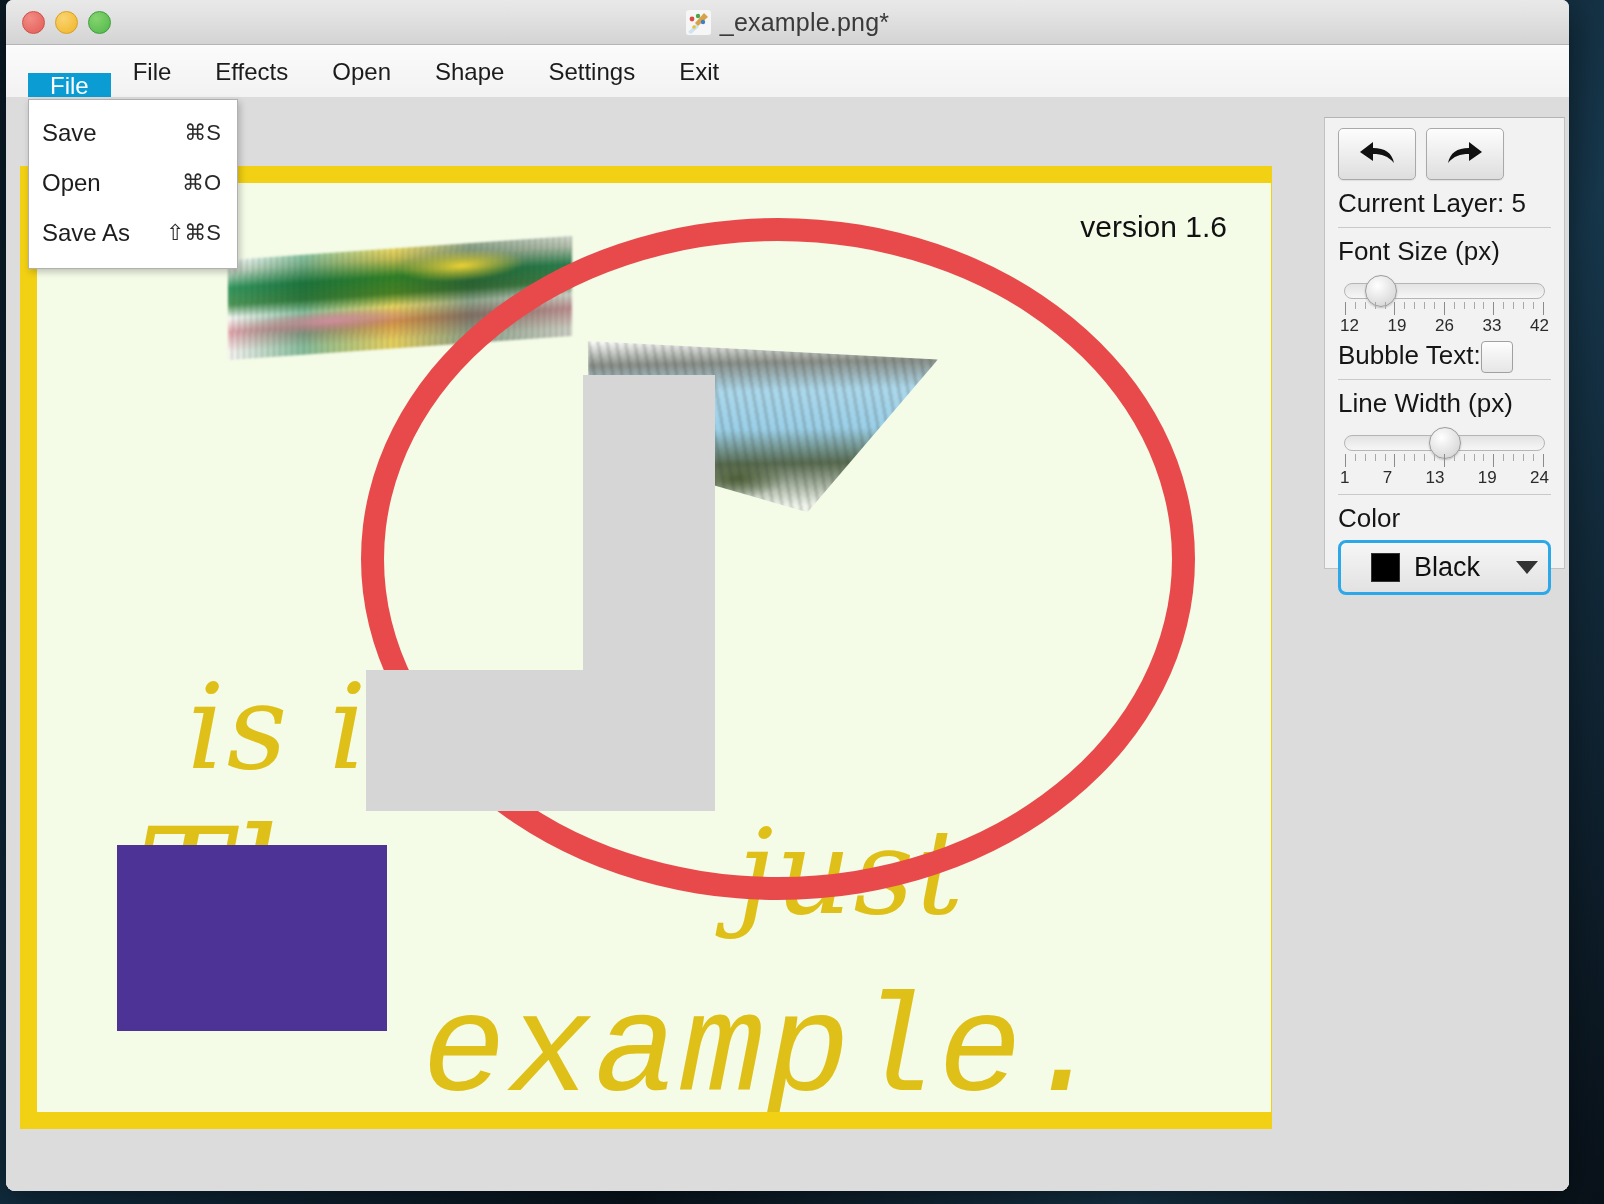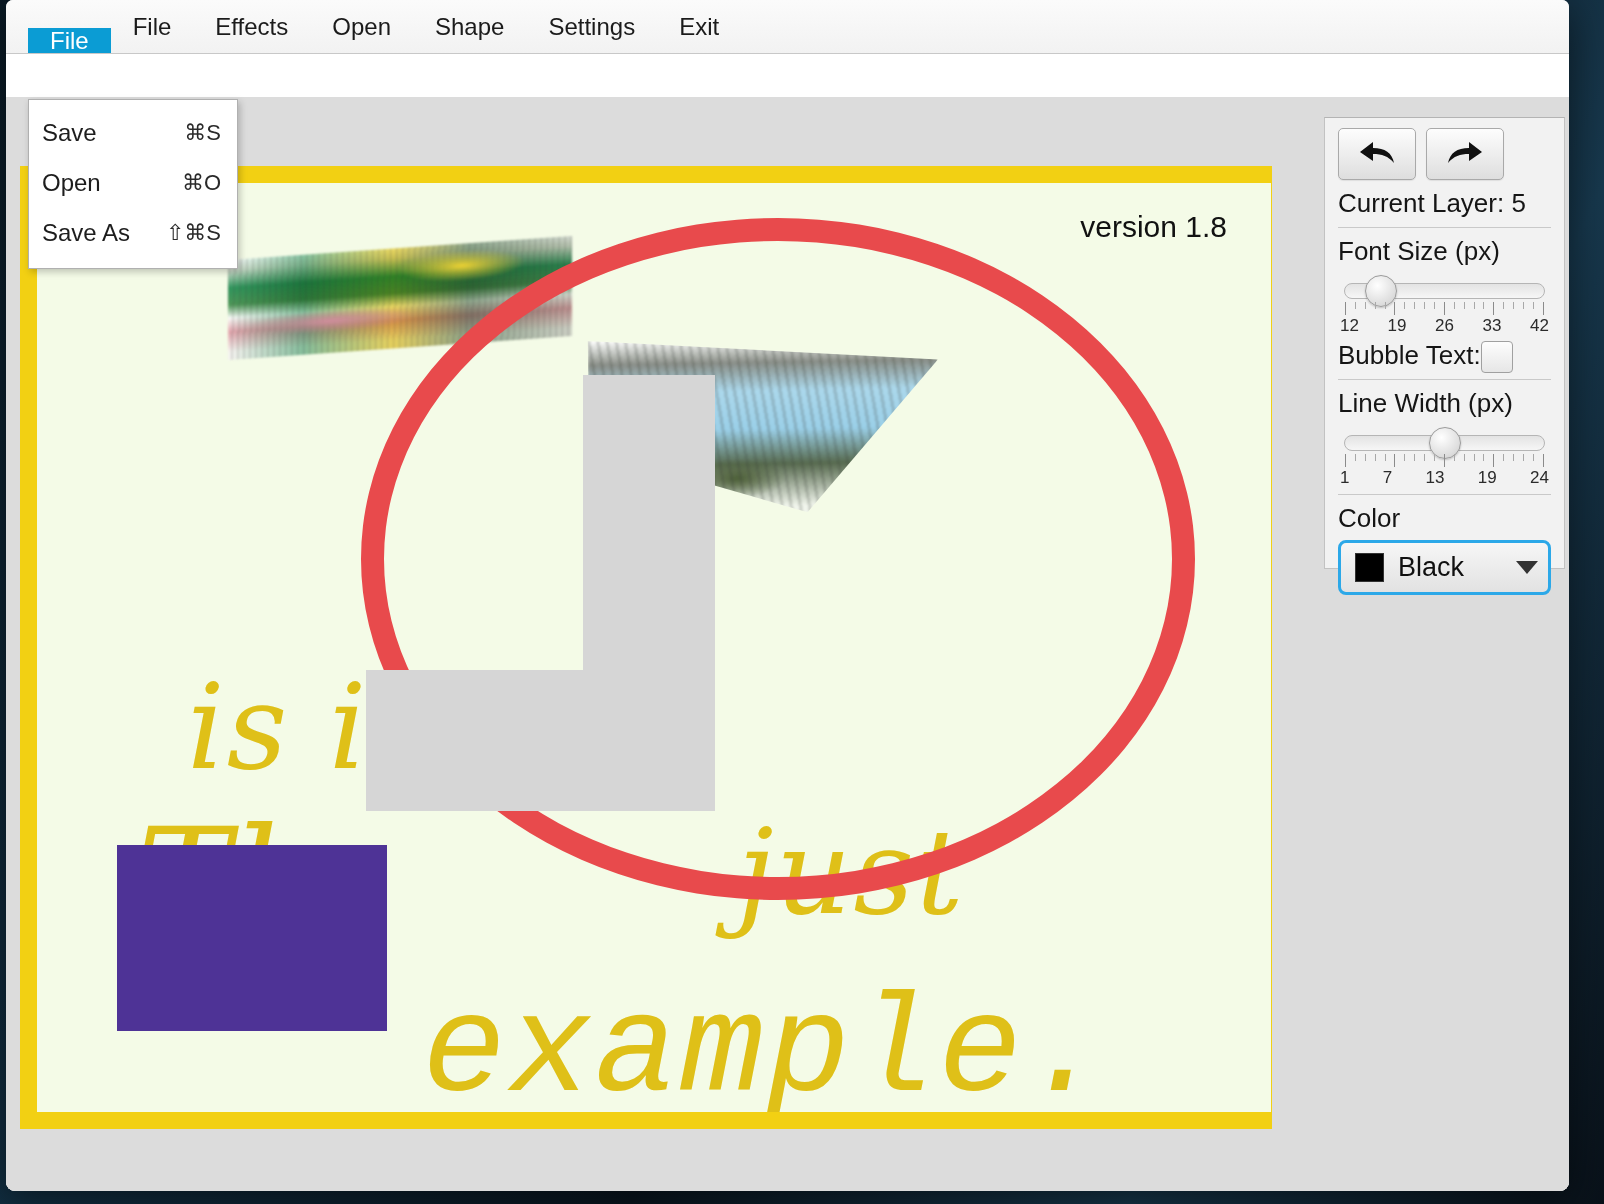--- a/index.html
+++ b/index.html
@@ -265,41 +265,62 @@
     width: 30px; height: 30px;
     border: 1px solid #a0a0a0; border-radius: 4px;
     background: linear-gradient(to bottom,#fdfdfd,#e6e6e6);
   }
   .combo {
     display: flex; align-items: center;
     height: 49px;
     border: 3px solid #2ca8e8;
     border-radius: 8px;
     background: linear-gradient(to bottom,#f6f6f6,#e2e2e2);
-    padding: 0 10px 0 14px;
+    padding: 0 10px 0 30px;
     margin-top: 2px;
   }
   .swatch { width: 27px; height: 27px; background: #000000; border: 1px solid #333; }
   .combo-label { flex: 1; font-size: 27px; color: #101010; padding-left: 14px; }
   .caret { width: 0; height: 0; border-left: 11px solid transparent; border-right: 11px solid transparent; border-top: 13px solid #333; }
 
   
   .statusbar {
     position: absolute; left: 0; right: 0; bottom: 0; height: 56px;
     background: #dcdcdc;
   }
 </style>
 </head>
 <body>
 
 <div id="root">
   <div class="desktop"></div>
 
   <div class="window">
 
+    <div class="titlebar">
+      <div class="lights">
+        <div class="light red"></div>
+        <div class="light yellow"></div>
+        <div class="light green"></div>
+      </div>
+      <div class="title-wrap">
+        <div class="app-icon">
+          <svg width="25" height="25" viewBox="0 0 25 25">
+            <rect x="0" y="0" width="25" height="25" fill="#f6f6f6"></rect>
+            <path d="M2 22 L10 14 L13 17 L5 24 Z" fill="#cfe3f2"></path>
+            <path d="M9 13 L18 3 L22 7 L12 16 Z" fill="#d9a24a"></path>
+            <circle cx="6" cy="9" r="2.4" fill="#d94b3d"></circle>
+            <circle cx="12" cy="6" r="2.2" fill="#4aa64a"></circle>
+            <circle cx="17" cy="12" r="2.2" fill="#3f7fc4"></circle>
+            <circle cx="8" cy="17" r="1.8" fill="#e6c431"></circle>
+          </svg>
+        </div>
+        <div class="title-text">_example.png*</div>
+      </div>
+    </div>
 
     <div class="menubar">
       <div class="menu-item active">File</div>
       <div class="menu-item">File</div>
       <div class="menu-item">Effects</div>
       <div class="menu-item">Open</div>
       <div class="menu-item">Shape</div>
       <div class="menu-item">Settings</div>
       <div class="menu-item">Exit</div>
     </div>
@@ -318,21 +339,21 @@
             <div class="script l1" style="left:700px; top:620px;">just</div>
             <div class="script l3">example.</div>
 
             <div class="ellipse"></div>
 
             <div class="gray-rect gray-v"></div>
             <div class="gray-rect gray-h"></div>
 
             <div class="purple-rect"></div>
 
-            <div class="version-label">version 1.8</div>
+            <div class="version-label">version 1.6</div>
           </div>
         </div>
       </div>
 
       <div class="panel">
         <div class="panel-inner">
 
           <div class="undo-row">
             <div class="icon-btn">
               <span>

